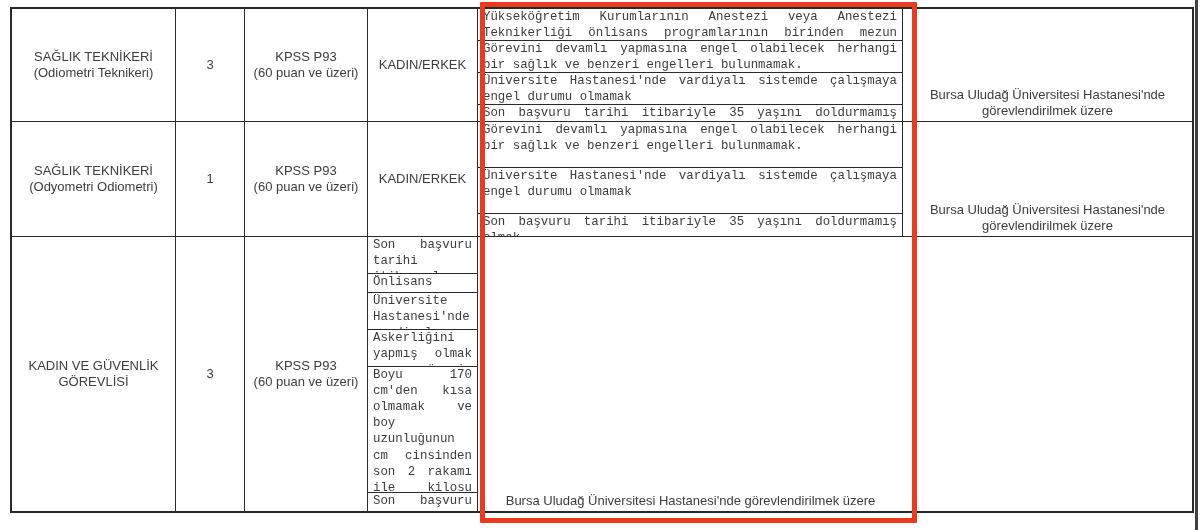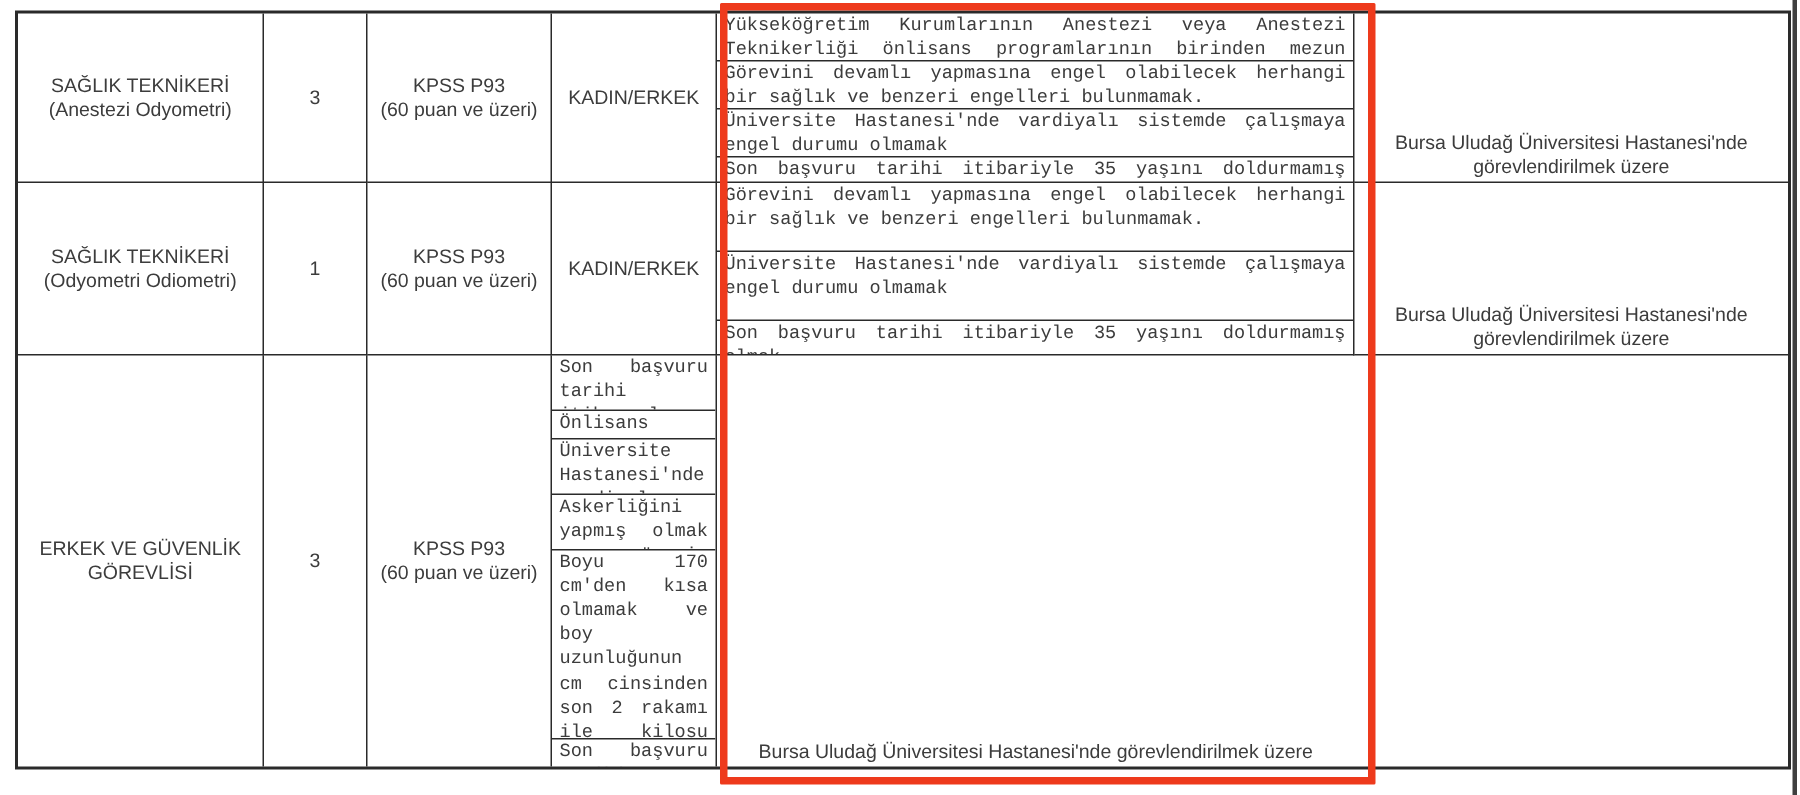--- a/index.html
+++ b/index.html
@@ -43,21 +43,21 @@
     background:#3f3f3f;
   }
 </style>
 </head>
 <body>
 
 <div class="doc-table">
 
   <div class="cell">
     <div class="pos-line">SAĞLIK TEKNİKERİ</div>
-    <div class="pos-line">(Anestezi Odyometri)</div>
+    <div class="pos-line">(Odiometri Teknikeri)</div>
   </div>
   <div class="cell">
     <div>3</div>
   </div>
   <div class="cell">
     <div>KPSS P93</div>
     <div>(60 puan ve üzeri)</div>
   </div>
   <div class="cell">
     <div>KADIN/ERKEK</div>
@@ -89,21 +89,21 @@
   <div class="cell req-cell">
     <div class="req-item" style="flex:2">Görevini devamlı yapmasına engel olabilecek herhangi bir sağlık ve benzeri engelleri bulunmamak.</div>
     <div class="req-item" style="flex:2">Üniversite Hastanesi'nde vardiyalı sistemde çalışmaya engel durumu olmamak</div>
     <div class="req-item" style="flex:1">Son başvuru tarihi itibariyle 35 yaşını doldurmamış olmak.</div>
   </div>
   <div class="cell last-col">
     <div>Bursa Uludağ Üniversitesi Hastanesi'nde görevlendirilmek üzere</div>
   </div>
 
   <div class="cell last-row">
-    <div class="pos-line">ERKEK VE GÜVENLİK GÖREVLİSİ</div>
+    <div class="pos-line">KADIN VE GÜVENLİK GÖREVLİSİ</div>
   </div>
   <div class="cell last-row">
     <div>3</div>
   </div>
   <div class="cell last-row">
     <div>KPSS P93</div>
     <div>(60 puan ve üzeri)</div>
   </div>
   <div class="cell req-cell last-row">
     <div class="req-item" style="flex:2">Son başvuru tarihi itibarıyla geçerlilik süresi dolmamış silahlı/silahsız özel güvenlik görevlisi kimlik kartına sahip olmak.</div>

